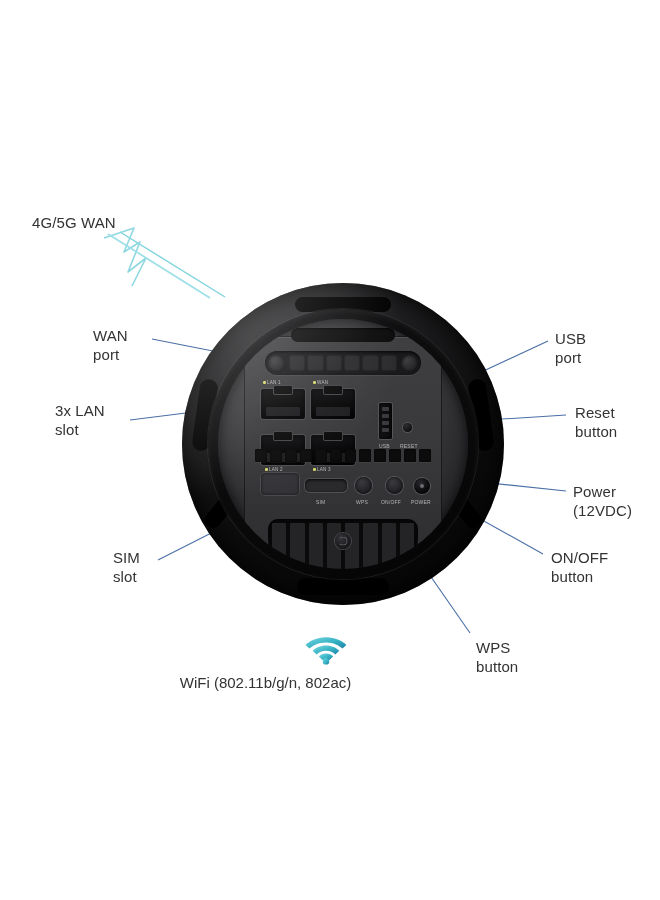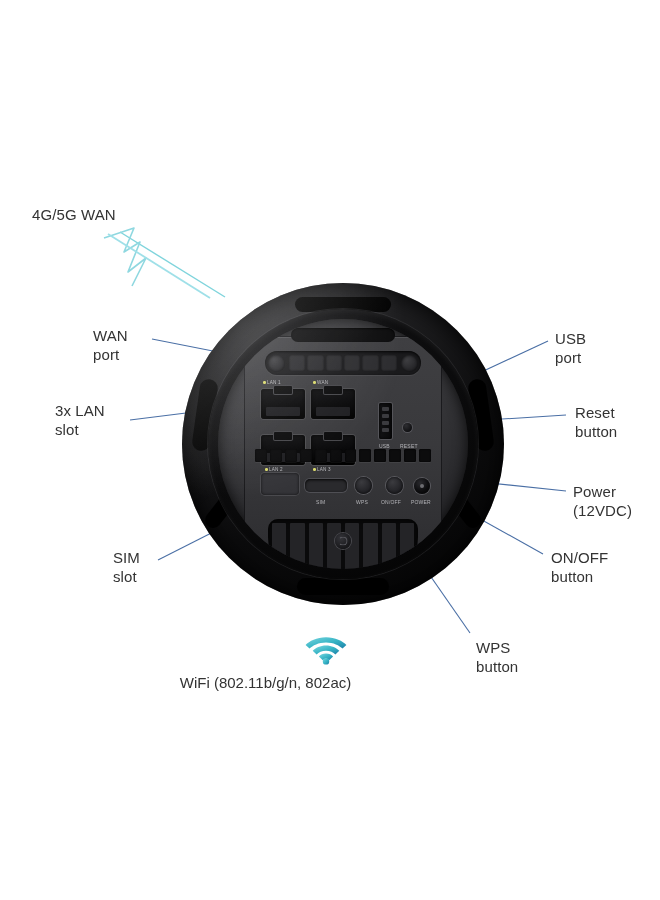--- a/index.html
+++ b/index.html
@@ -470,21 +470,21 @@
               <i></i>
               <i></i>
             </span>
         </div>
         <div class="screw"></div>
       </div>
     </div>
     <div class="ring-gloss"></div>
   </div>
 
-  <div class="callout left" style="left:32px;  top:206px;">4G/5G WAN</div>
+  <div class="callout left" style="left:32px;  top:214px;">4G/5G WAN</div>
   <div class="callout left" style="left:93px;  top:327px;">WAN
 port</div>
   <div class="callout left" style="left:55px;  top:402px;">3x LAN
 slot</div>
   <div class="callout left" style="left:113px; top:549px;">SIM
 slot</div>
   <div class="callout right" style="left:555px; top:330px;">USB
 port</div>
   <div class="callout right" style="left:575px; top:404px;">Reset
 button</div>

